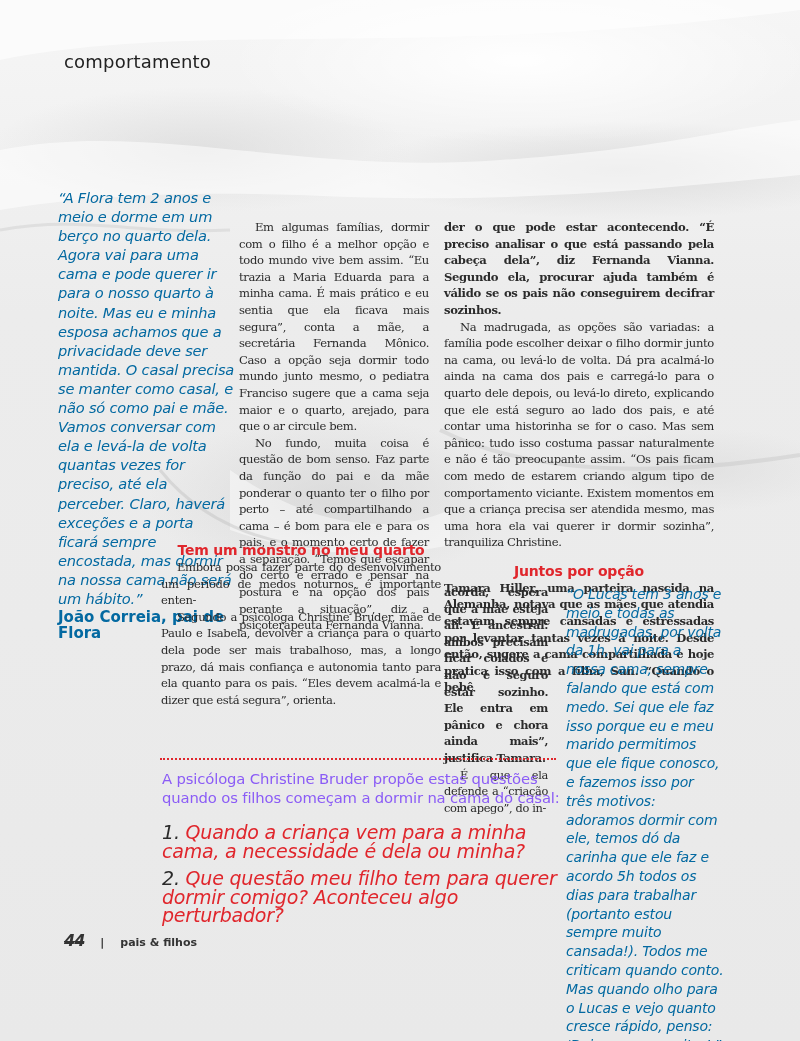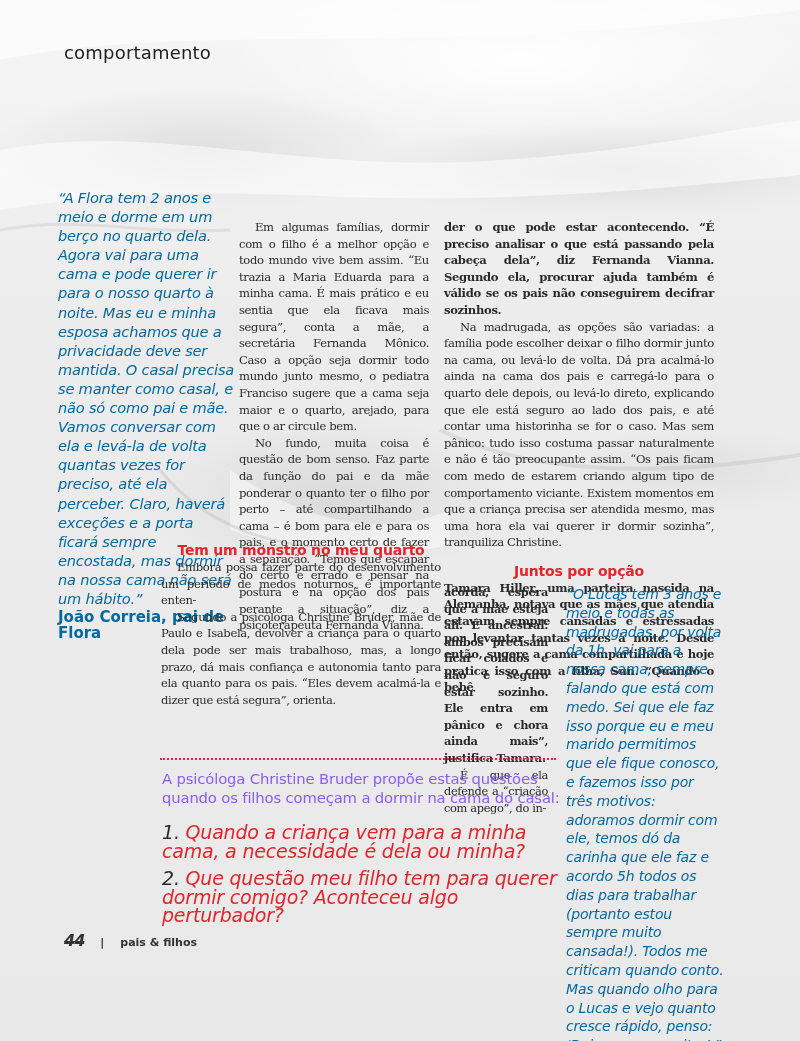--- a/index.html
+++ b/index.html
@@ -11,21 +11,21 @@
     background:
       radial-gradient(ellipse 420px 120px at 520px 60px, rgba(255,255,255,0.95), rgba(255,255,255,0) 70%),
       radial-gradient(ellipse 300px 90px at 200px 150px, rgba(210,210,210,0.55), rgba(255,255,255,0) 70%),
       radial-gradient(ellipse 380px 70px at 620px 170px, rgba(200,200,200,0.5), rgba(255,255,255,0) 70%),
       radial-gradient(ellipse 260px 120px at 330px 500px, rgba(205,205,205,0.55), rgba(255,255,255,0) 70%),
       radial-gradient(ellipse 200px 60px at 700px 470px, rgba(215,215,215,0.5), rgba(255,255,255,0) 70%),
       linear-gradient(180deg, #f6f6f6 0%, #ececec 30%, #ebebeb 60%, #e9e9e9 100%);
   }
   .fold { position:absolute; pointer-events:none; }
   .section-label {
-    position:absolute; left:64px; top:42px;
+    position:absolute; left:64px; top:51px;
     font-family:"DejaVu Sans", sans-serif; font-size:18px; color:#222;
     letter-spacing:0.2px;
   }
   .pullquote {
     position:absolute;
     font-family:"DejaVu Sans", sans-serif; font-style:italic;
     color:#0369a1; font-size:14.6px; line-height:19.1px;
     letter-spacing:-0.2px;
   }
   .pullquote .credit {

